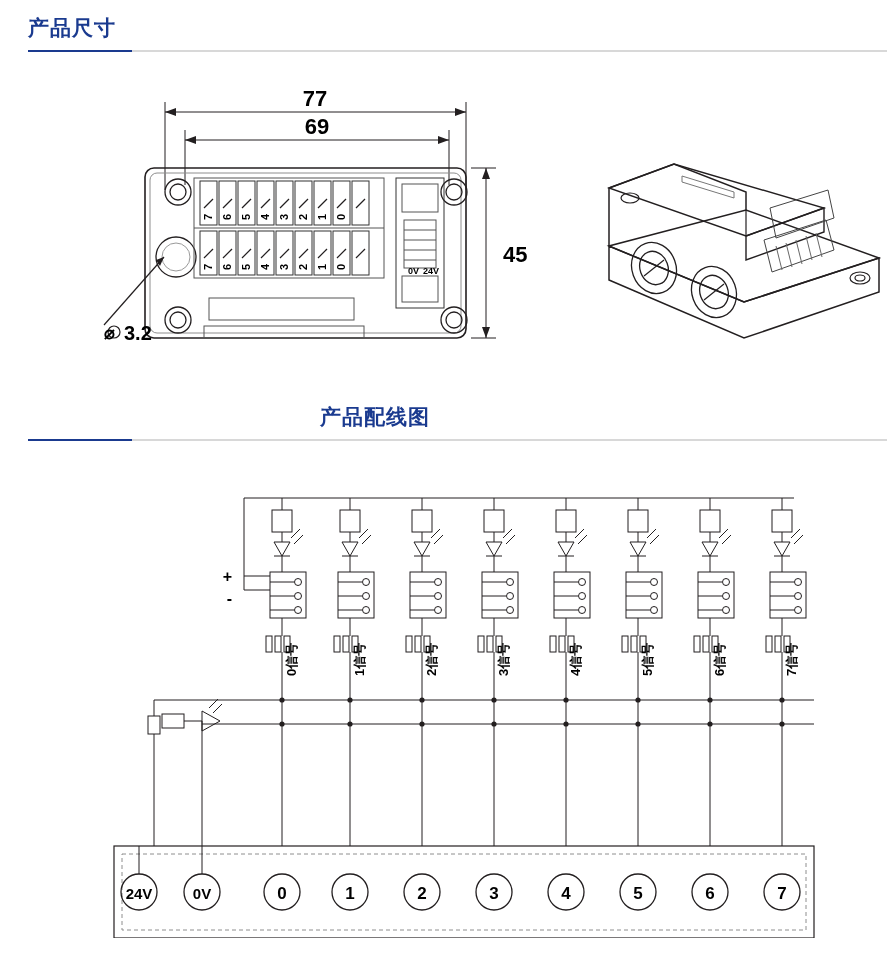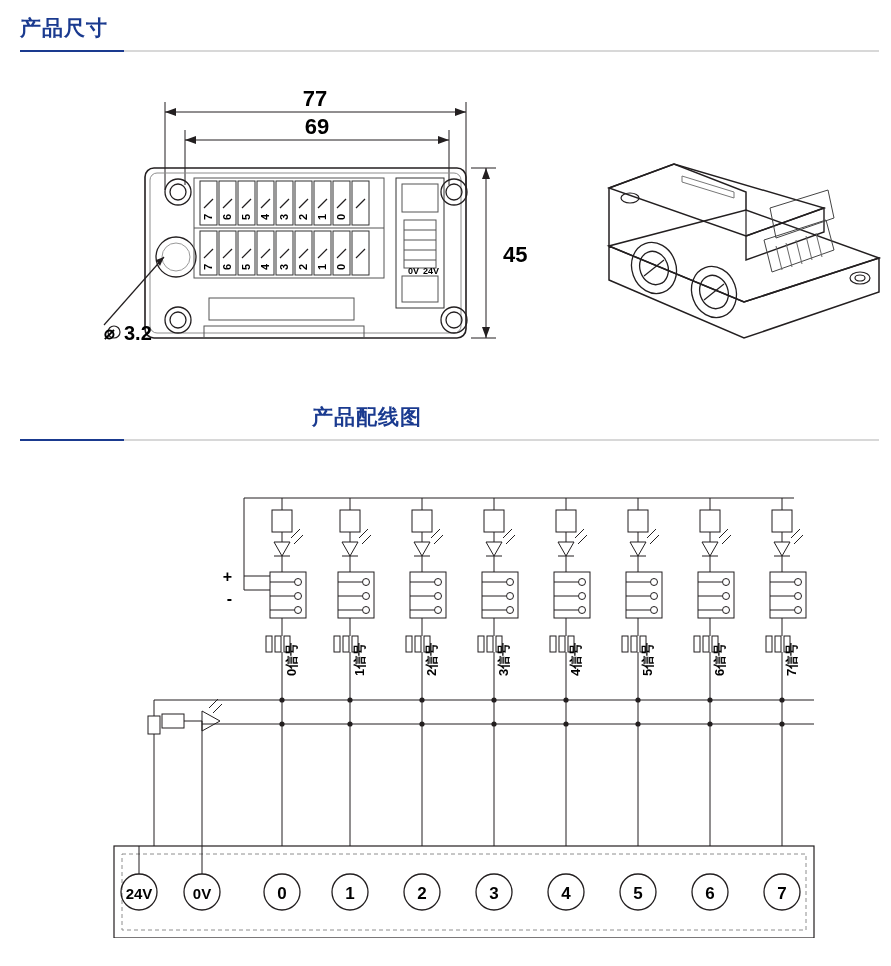--- a/index.html
+++ b/index.html
@@ -11,21 +11,21 @@
     width: 891px;
     height: 966px;
     position: relative;
     font-family: "Liberation Sans", sans-serif;
     color: #000;
     overflow: hidden;
   }
   
   .section {
     position: absolute;
-    left: 4px;
+    left: 12px;
     width: 710px;
   }
   .sec-title {
     font-size: 21px;
     font-weight: bold;
     color: #1a3a8f;
     letter-spacing: 1px;
     padding-left: 16px;
   }
   .sec-rule {

